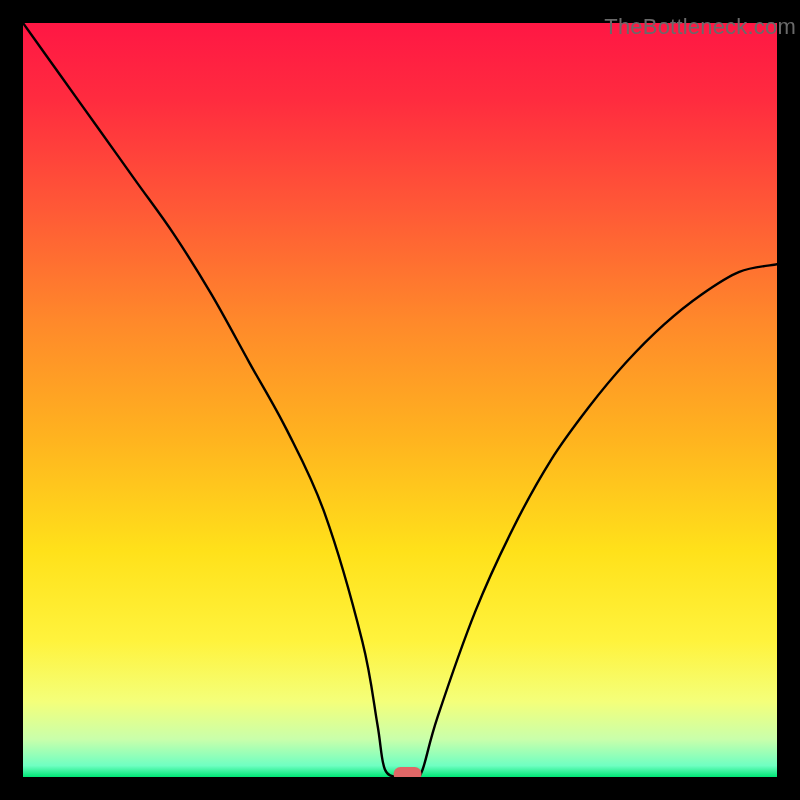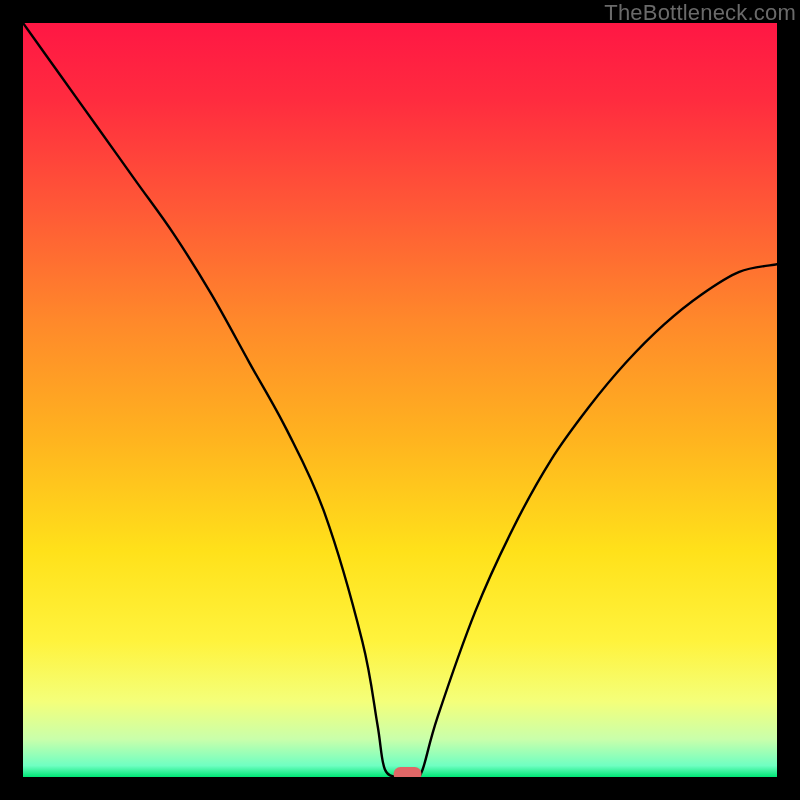--- a/index.html
+++ b/index.html
@@ -21,21 +21,21 @@
   }
   .plot {
     position: absolute;
     left: 0;
     top: 0;
     width: 754px;
     height: 754px;
   }
   .watermark {
     position: absolute;
-    top: 0px;
+    top: 14px;
     right: 4px;
     color: #6a6a6a;
     font-size: 22px;
     font-weight: 500;
     letter-spacing: 0.2px;
     z-index: 5;
   }
   svg {
     display: block;
   }

